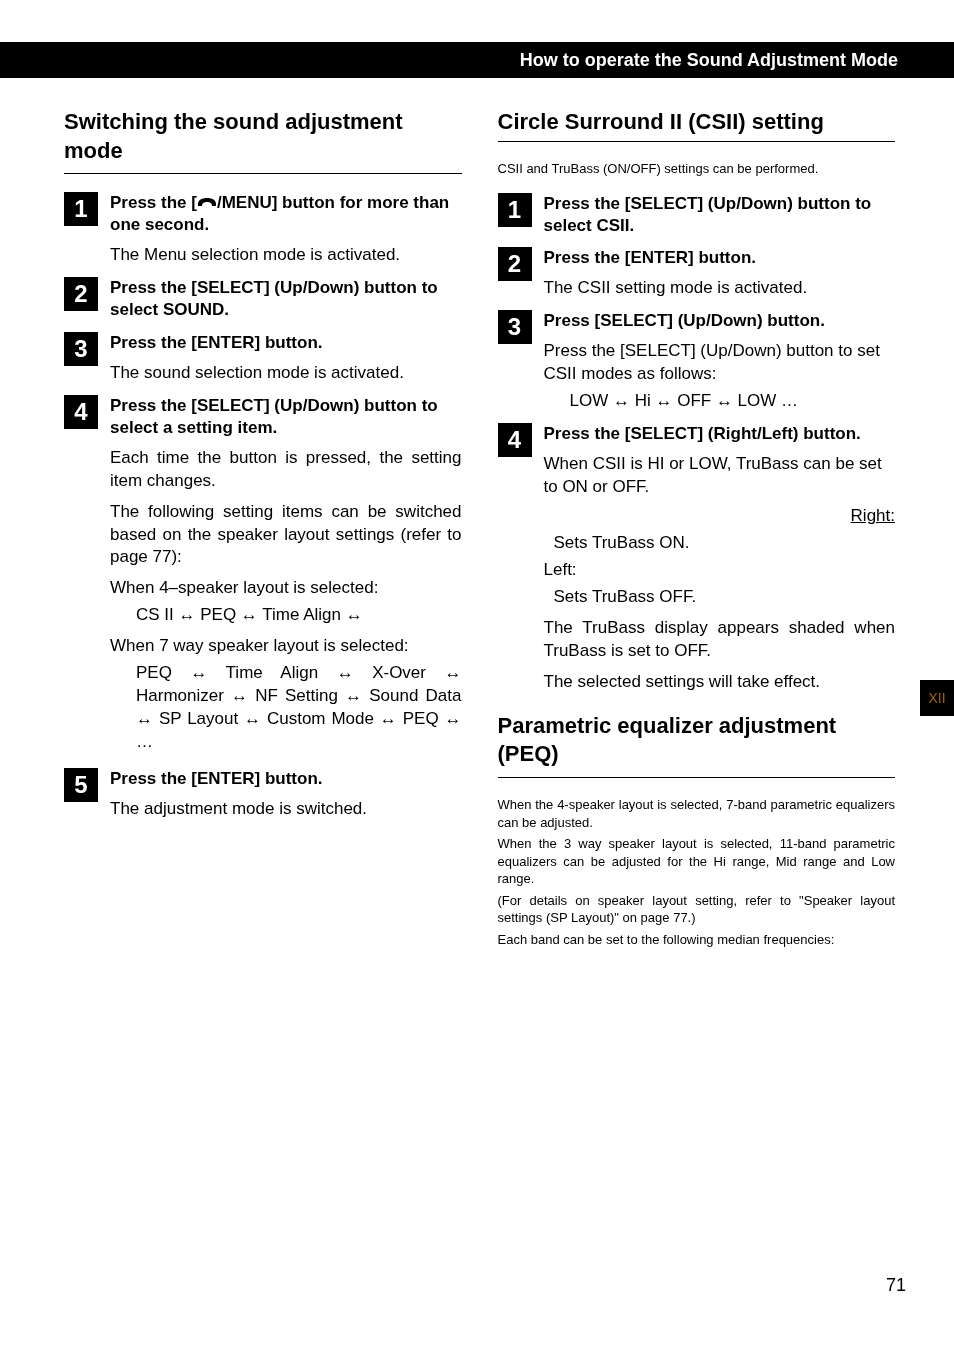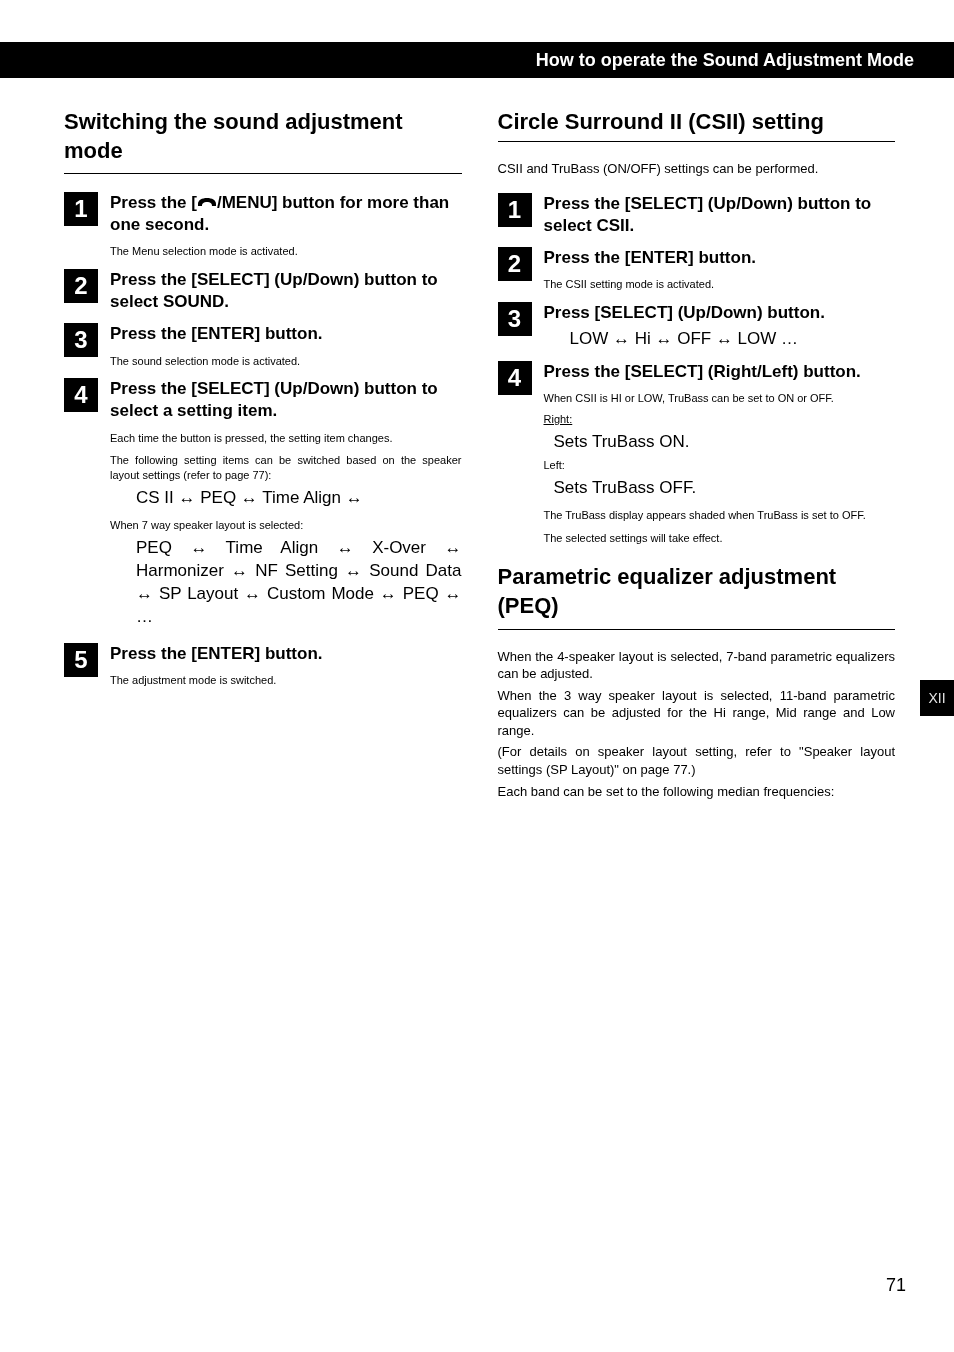--- a/index.html
+++ b/index.html
@@ -12,21 +12,21 @@
     color: #000;
   }
   .blackbar {
     background: #000;
     color: #fff;
     height: 36px;
     width: 100%;
     display: flex;
     align-items: center;
     justify-content: flex-end;
-    padding-right: 40px;
+    padding-right: 56px;
     font-size: 18px;
     font-weight: bold;
     margin-top: 42px;
   }
   .columns {
     display: flex;
     padding: 30px 59px 0 64px;
     gap: 36px;
   }
   .col { flex: 1; }
@@ -51,31 +51,31 @@
   .stepnum {
     width: 34px; height: 34px;
     background: #000; color: #fff;
     font-size: 24px; font-weight: bold;
     display: flex; align-items: center; justify-content: center;
     flex-shrink: 0;
     margin-right: 12px;
   }
   .stepbody { flex:1; padding-top: 0px; }
   .steptitle { font-size: 17px; font-weight: bold; line-height: 1.3; }
-  .steptext { font-size: 11px; line-height: 1.35; margin-top: 8px; text-align: justify; }
+  .steptext { font-size: 17px; line-height: 1.35; margin-top: 8px; text-align: justify; }
   .indent { margin-left: 18px; font-size: 17px; line-height: 1.35; margin-top: 4px; }
   .cycle { margin-left: 26px; font-size: 17px; line-height: 1.35; margin-top: 4px; }
   .sidetab {
     position: absolute;
     right: 0;
     top: 680px;
     width: 34px;
     height: 36px;
     background: #000;
-    color: #e5e5e5;
+    color: #a16207;
     font-size: 14px;
     display: flex;
     align-items: center;
     justify-content: center;
   }
   .pagenum {
     position: absolute;
     bottom: 56px;
     right: 48px;
     font-size: 18px;
@@ -120,20 +120,21 @@
         <div class="steptext" style="text-align:justify;">The sound selection mode is activated.</div>
       </div>
     </div>
 
     <div class="step">
       <div class="stepnum">4</div>
       <div class="stepbody">
         <div class="steptitle">Press the [SELECT] (Up/Down) button to select a setting item.</div>
         <div class="steptext">Each time the button is pressed, the setting item changes.</div>
         <div class="steptext">The following setting items can be switched based on the speaker layout settings (refer to page 77):</div>
+        <div class="steptext" style="text-align:left;">When 4–speaker layout is selected:</div>
         <div class="cycle">CS II ↔ PEQ ↔ Time Align ↔</div>
         <div class="steptext" style="text-align:justify;">When 7 way speaker layout is selected:</div>
         <div class="cycle" style="text-align:justify;">PEQ ↔ Time Align ↔ X-Over ↔ Harmonizer ↔ NF Setting ↔ Sound Data ↔ SP Layout ↔ Custom Mode ↔ PEQ ↔ …</div>
       </div>
     </div>
 
     <div class="step" style="margin-top:14px;">
       <div class="stepnum">5</div>
       <div class="stepbody">
         <div class="steptitle">Press the [ENTER] button.</div>
@@ -159,30 +160,31 @@
       <div class="stepbody">
         <div class="steptitle">Press the [ENTER] button.</div>
         <div class="steptext" style="text-align:left;">The CSII setting mode is activated.</div>
       </div>
     </div>
 
     <div class="step" style="margin-top:10px;">
       <div class="stepnum">3</div>
       <div class="stepbody">
         <div class="steptitle">Press [SELECT] (Up/Down) button.</div>
+        <div class="steptext" style="text-align:left;">Press the [SELECT] (Up/Down) button to set CSII modes as follows:</div>
         <div class="cycle">LOW ↔ Hi ↔ OFF ↔ LOW …</div>
       </div>
     </div>
 
     <div class="step">
       <div class="stepnum">4</div>
       <div class="stepbody">
         <div class="steptitle">Press the [SELECT] (Right/Left) button.</div>
         <div class="steptext" style="text-align:left;">When CSII is HI or LOW, TruBass can be set to ON or OFF.</div>
-        <div class="steptext" style="text-align:left;margin-top:6px;text-decoration:underline;">Right:</div>
+        <div class="steptext" style="text-align:right;margin-top:6px;text-decoration:underline;">Right:</div>
         <div class="indent" style="margin-left:10px;">Sets TruBass ON.</div>
         <div class="steptext" style="text-align:left;margin-top:4px;">Left:</div>
         <div class="indent" style="margin-left:10px;">Sets TruBass OFF.</div>
         <div class="steptext">The TruBass display appears shaded when TruBass is set to OFF.</div>
         <div class="steptext" style="text-align:left;">The selected settings will take effect.</div>
       </div>
     </div>
 
     <div class="h2" style="margin-top:18px;">Parametric equalizer adjustment (PEQ)</div>
     <hr class="rule">

